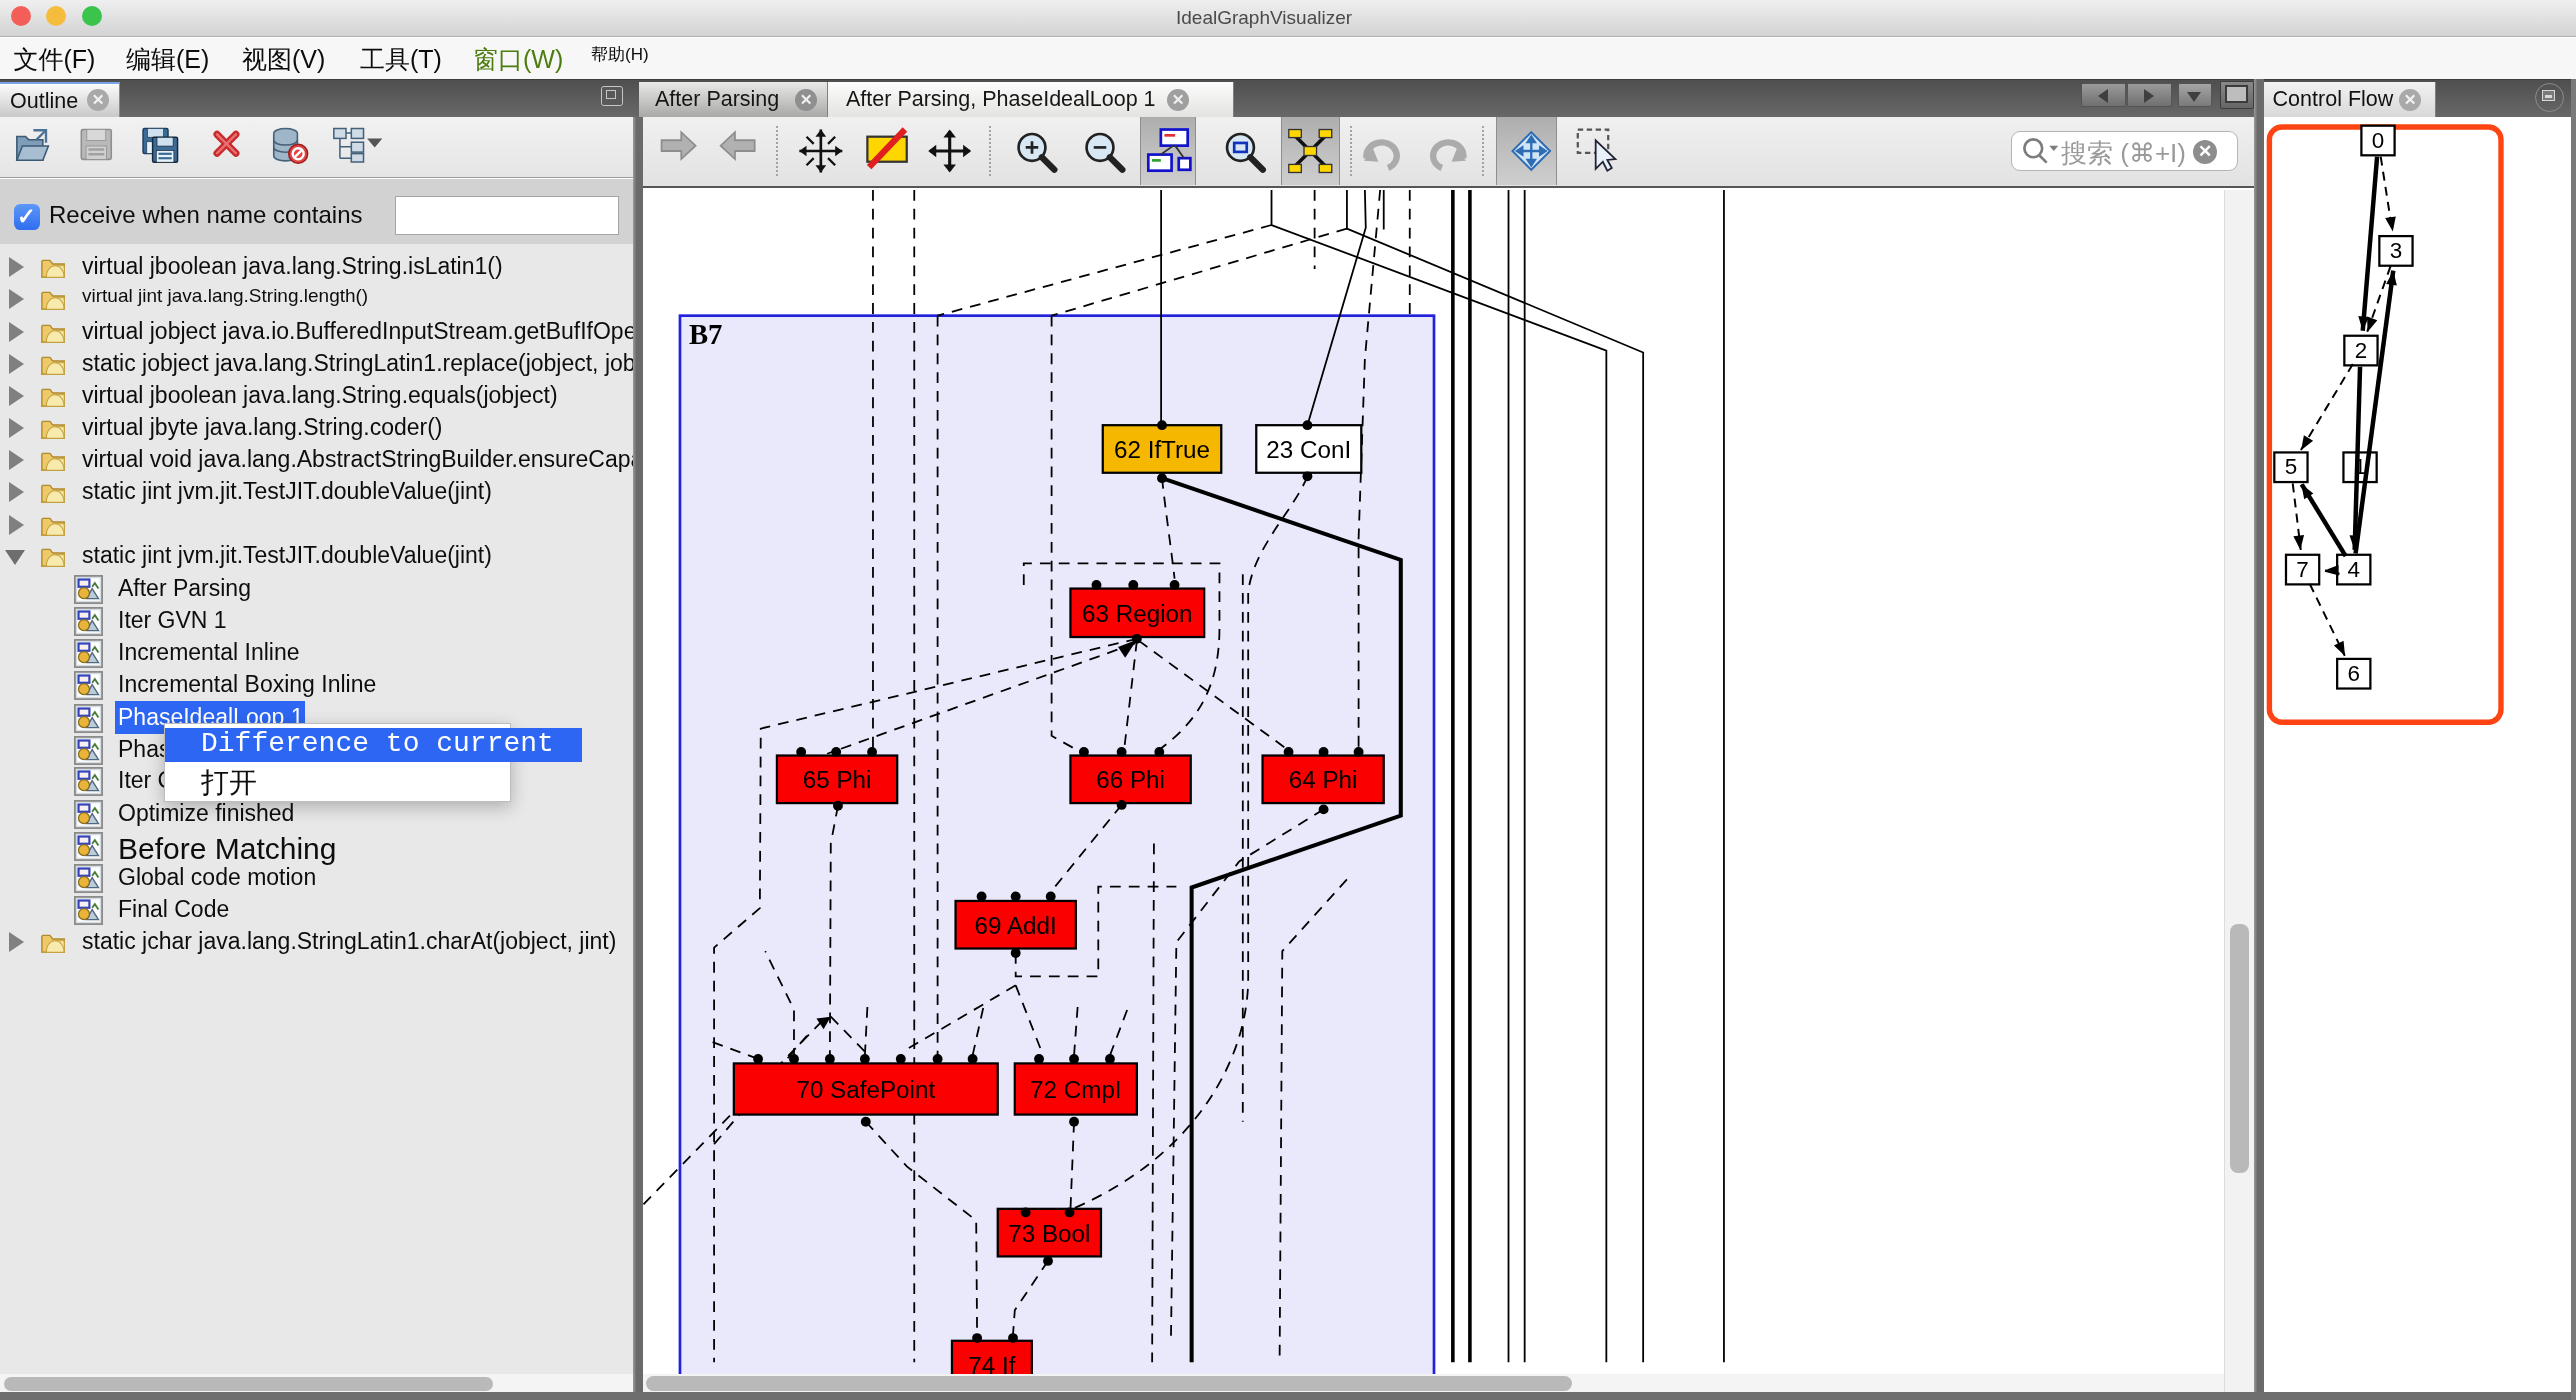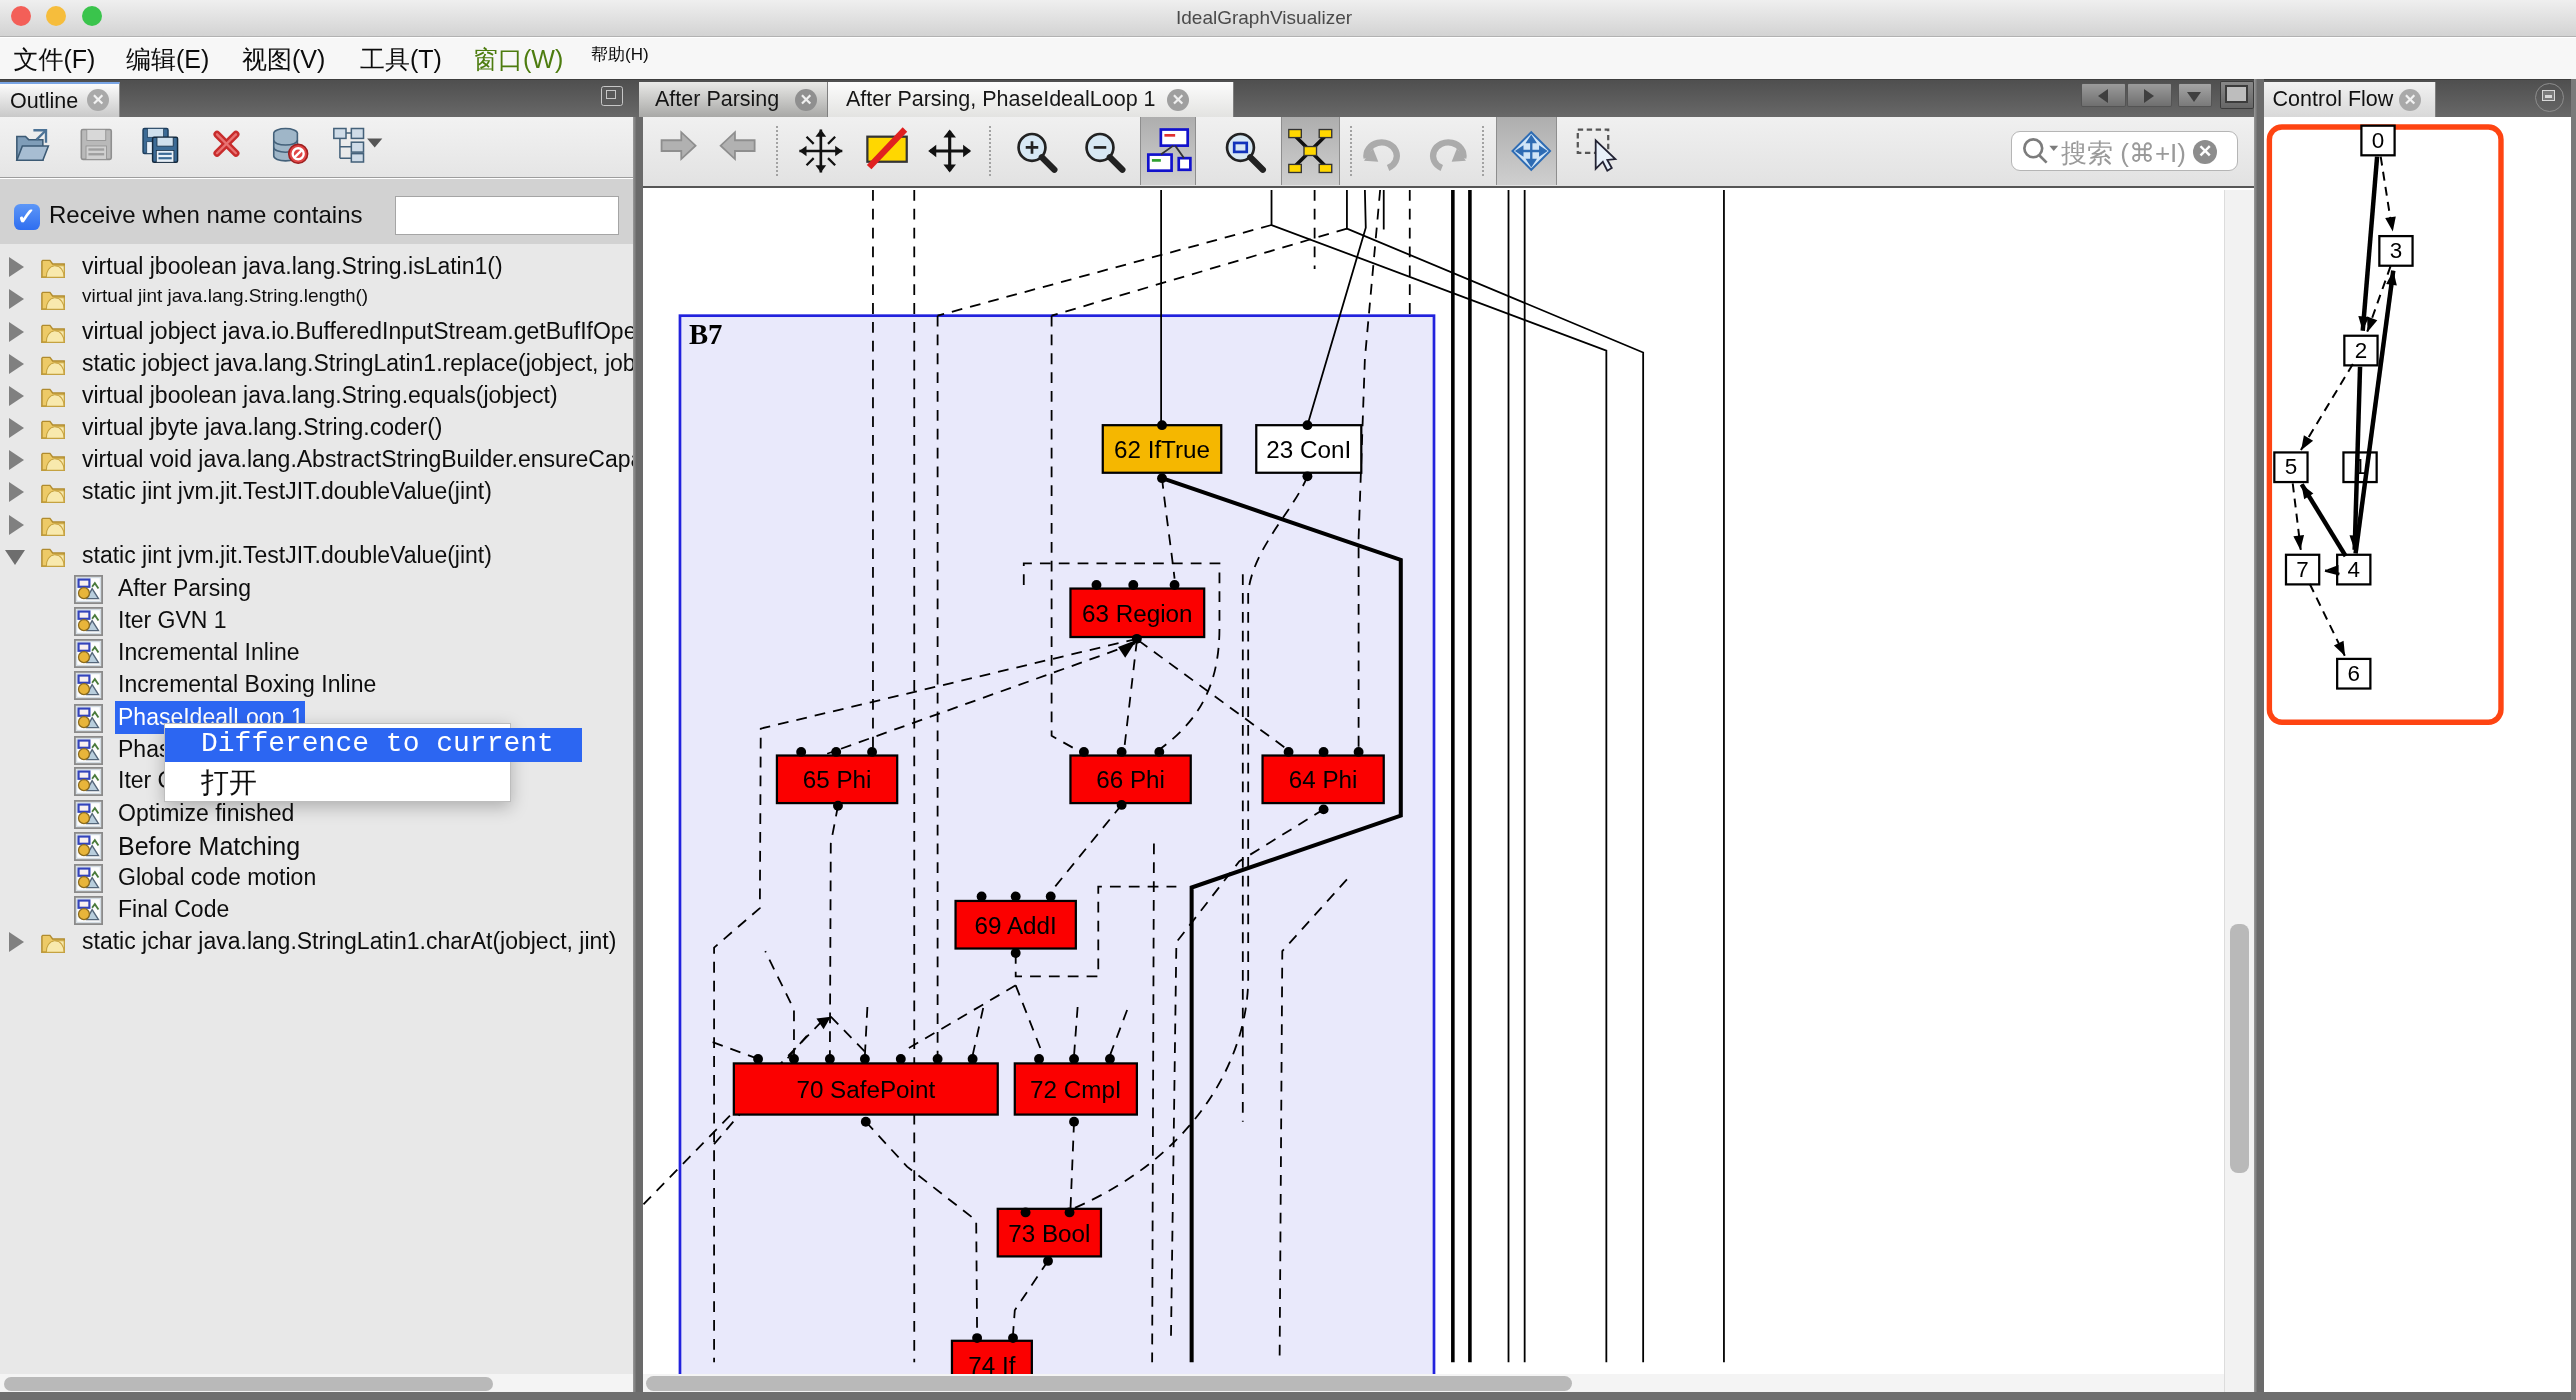--- a/index.html
+++ b/index.html
@@ -317,21 +317,21 @@
 </div>
 <div class="abs" style="left:0;top:586px;width:682px;height:32px;">
 <svg class="abs" style="left:74px;top:1.8px;" width="29" height="29" viewBox="0 0 32 32">
  <rect x="1" y="1" width="30" height="30" fill="#f0f0f0" stroke="#8a8a8a" stroke-width="2"></rect>
  <rect x="3" y="3" width="26" height="26" fill="#fdfdfd" stroke="#c8d4de" stroke-width="1"></rect>
  <rect x="5" y="5" width="12" height="8" fill="#f8f0f0" stroke="#3344bb" stroke-width="2.4"></rect>
  <path d="M14,26 L20,15 L27,26 Z" fill="#b9cedd" stroke="#55667a" stroke-width="1.5"></path>
  <circle cx="11" cy="20" r="6" fill="#e8b53a" stroke="#8a6a1d" stroke-width="1.4"></circle>
  <path d="M20,13 l3,-4 l4,6" fill="none" stroke="#4a7a3a" stroke-width="2"></path>
 </svg>
-<span class="abs" style="left:118px;top:1.8px;font-size:25px;color:#0d0d0d;white-space:nowrap;">Before Matching</span>
+<span class="abs" style="left:118px;top:1.8px;font-size:30px;color:#0d0d0d;white-space:nowrap;">Before Matching</span>
 </div>
 <div class="abs" style="left:0;top:618px;width:682px;height:32px;padding-left:28px;">
 <svg class="abs" style="left:74px;top:1.8px;" width="29" height="29" viewBox="0 0 32 32">
  <rect x="1" y="1" width="30" height="30" fill="#f0f0f0" stroke="#8a8a8a" stroke-width="2"></rect>
  <rect x="3" y="3" width="26" height="26" fill="#fdfdfd" stroke="#c8d4de" stroke-width="1"></rect>
  <rect x="5" y="5" width="12" height="8" fill="#f8f0f0" stroke="#3344bb" stroke-width="2.4"></rect>
  <path d="M14,26 L20,15 L27,26 Z" fill="#b9cedd" stroke="#55667a" stroke-width="1.5"></path>
  <circle cx="11" cy="20" r="6" fill="#e8b53a" stroke="#8a6a1d" stroke-width="1.4"></circle>
  <path d="M20,13 l3,-4 l4,6" fill="none" stroke="#4a7a3a" stroke-width="2"></path>
 </svg>

